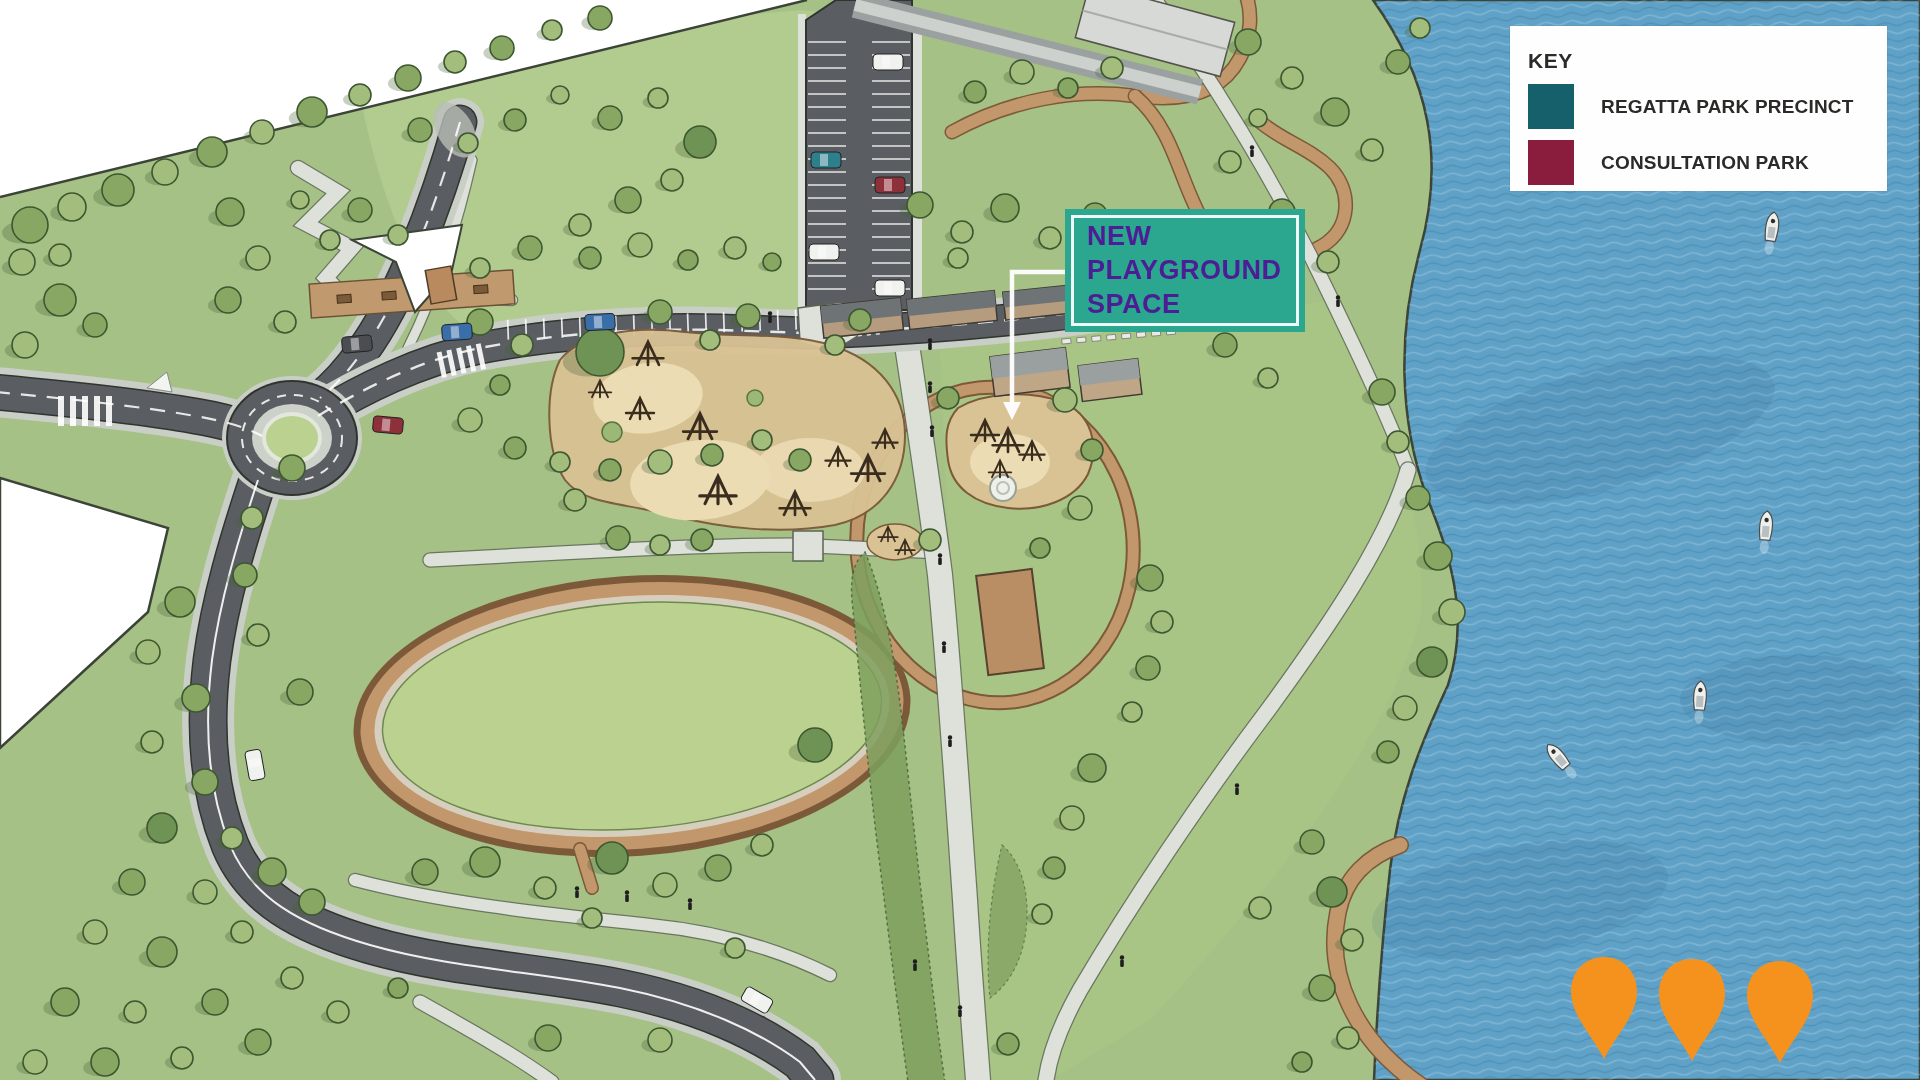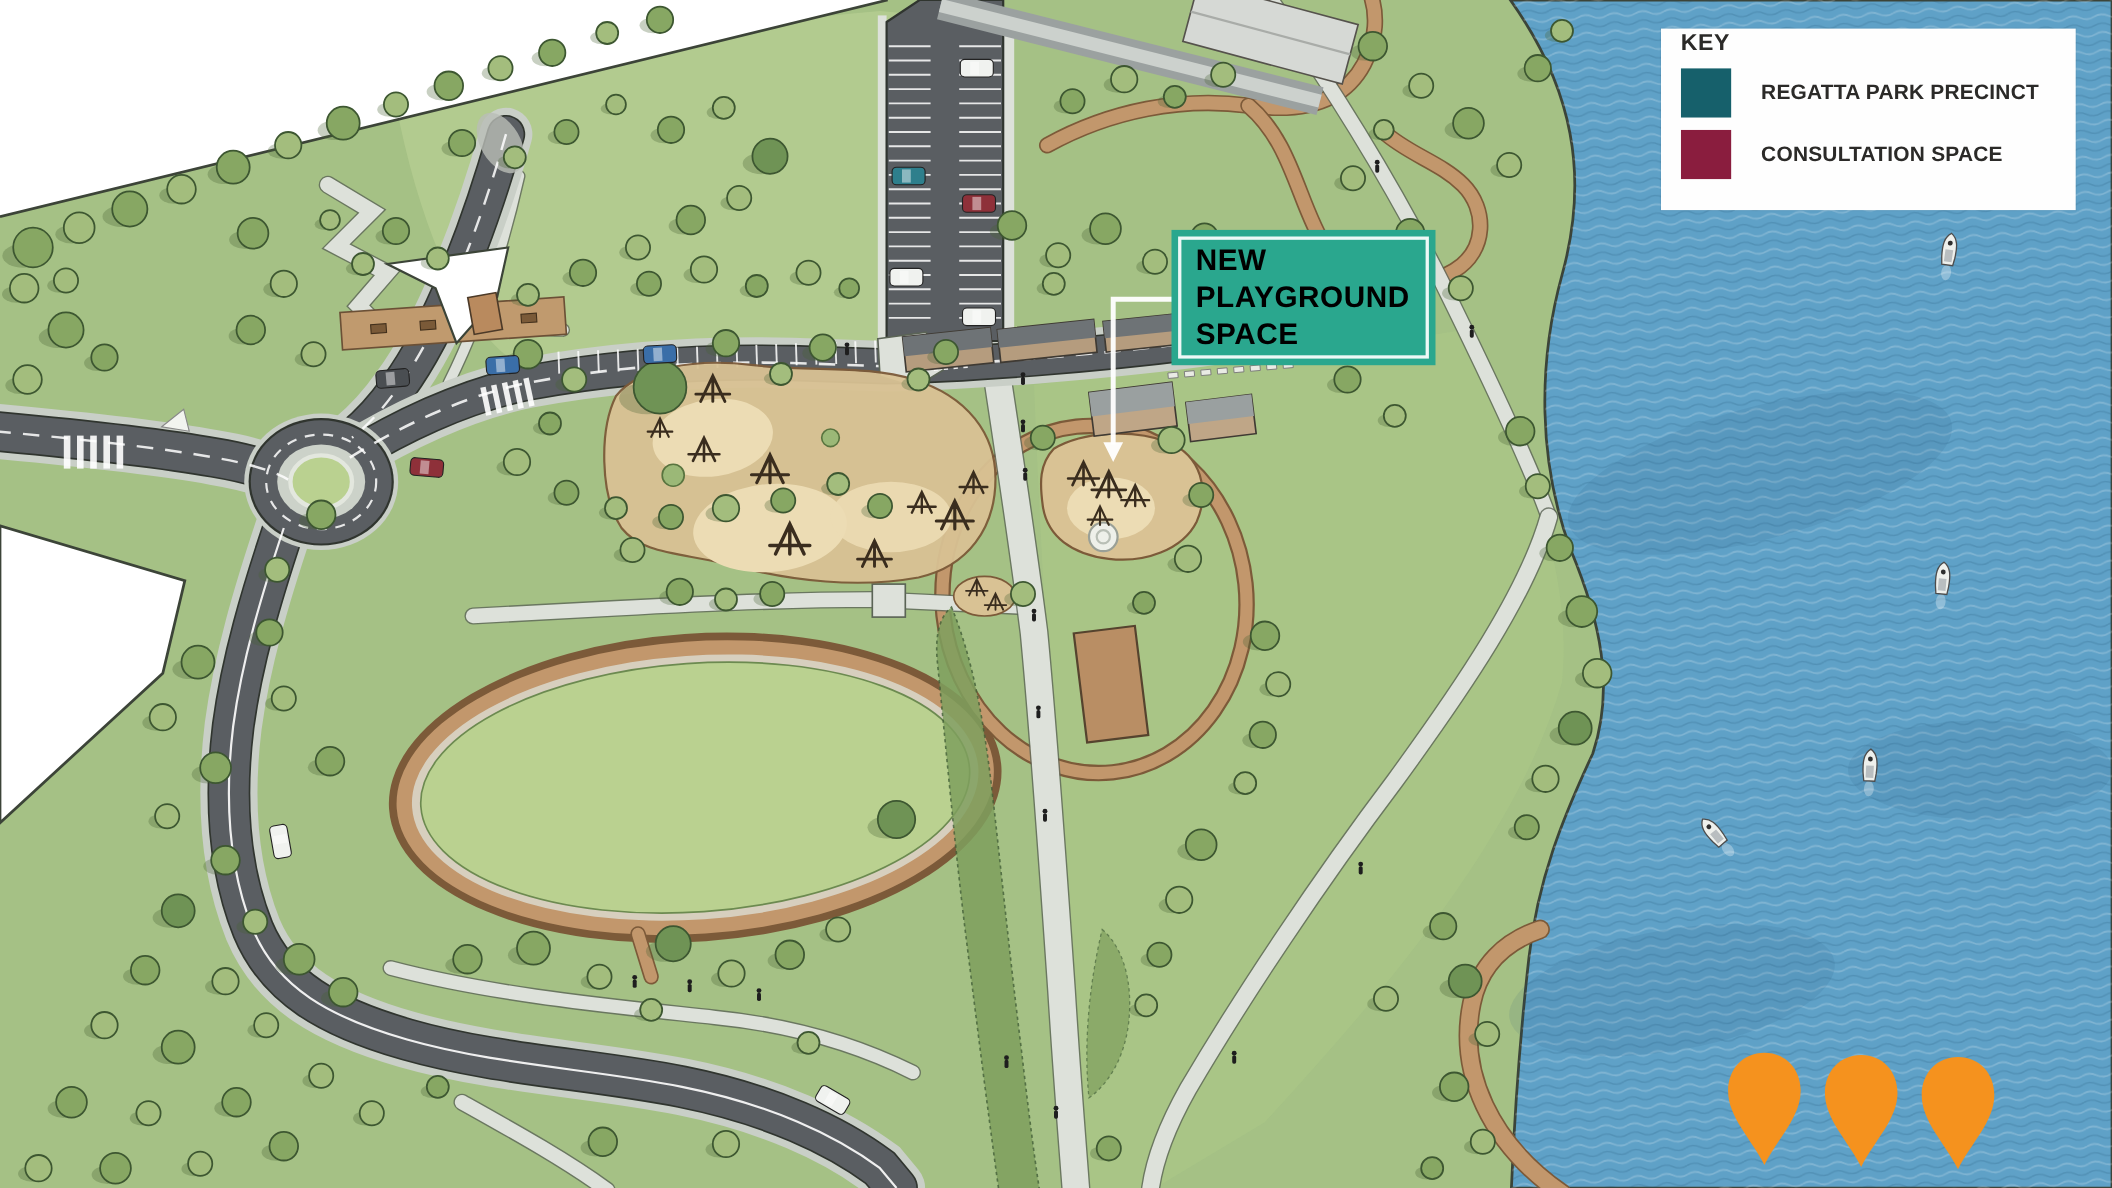--- a/index.html
+++ b/index.html
@@ -4,21 +4,21 @@
 <style>
   html,body{margin:0;padding:0;background:#fff;}
   .stage{position:relative;width:1920px;height:1080px;overflow:hidden;
          font-family:"Liberation Sans",sans-serif;}
   #map-svg{position:absolute;left:0;top:0;}
   #overlay-svg{position:absolute;left:0;top:0;pointer-events:none;}
   #overlay-svg .pin{pointer-events:auto;cursor:pointer;}
 
   
   .key-box{position:absolute;left:1510px;top:26px;width:377px;height:165px;
-           background:#fefefe;box-sizing:border-box;padding:1px 14px 0 18px;
+           background:#fefefe;box-sizing:border-box;padding:23px 14px 0 18px;
            box-shadow:0 0 0 1px rgba(0,0,0,0.04);}
   .key-title{font-size:21px;font-weight:800;color:#2b2a28;letter-spacing:.5px;}
   .key-row{display:flex;align-items:center;margin-top:11px;}
   .key-row:first-of-type{margin-top:7px;}
   .swatch{width:46px;height:45px;flex:0 0 auto;display:block;}
   .key-label{font-size:19px;font-weight:700;color:#2b2a28;margin-left:27px;
              letter-spacing:.2px;white-space:nowrap;}
 
   
   .callout-box{position:absolute;left:1065px;top:209px;width:240px;height:123px;
@@ -804,21 +804,21 @@
     <div class="key-row">
       <svg class="swatch" viewBox="0 0 46 45">
         <rect x="0" y="0" width="46" height="45" fill="#16606b"></rect>
       </svg>
       <span class="key-label">REGATTA PARK PRECINCT</span>
     </div>
     <div class="key-row">
       <svg class="swatch" viewBox="0 0 46 45">
         <rect x="0" y="0" width="46" height="45" fill="#8a1d3e"></rect>
       </svg>
-      <span class="key-label">CONSULTATION SPACE</span>
+      <span class="key-label">CONSULTATION PARK</span>
     </div>
   </div>
 
   <div class="callout-box" style="background: rgb(42, 167, 142);">
     <div class="callout-frame"></div>
-    <div class="callout-text" style="color: #000000;">NEW PLAYGROUND SPACE</div>
+    <div class="callout-text" style="color: #4c1d95;">NEW PLAYGROUND SPACE</div>
   </div>
 </div>
 
 </body></html>

